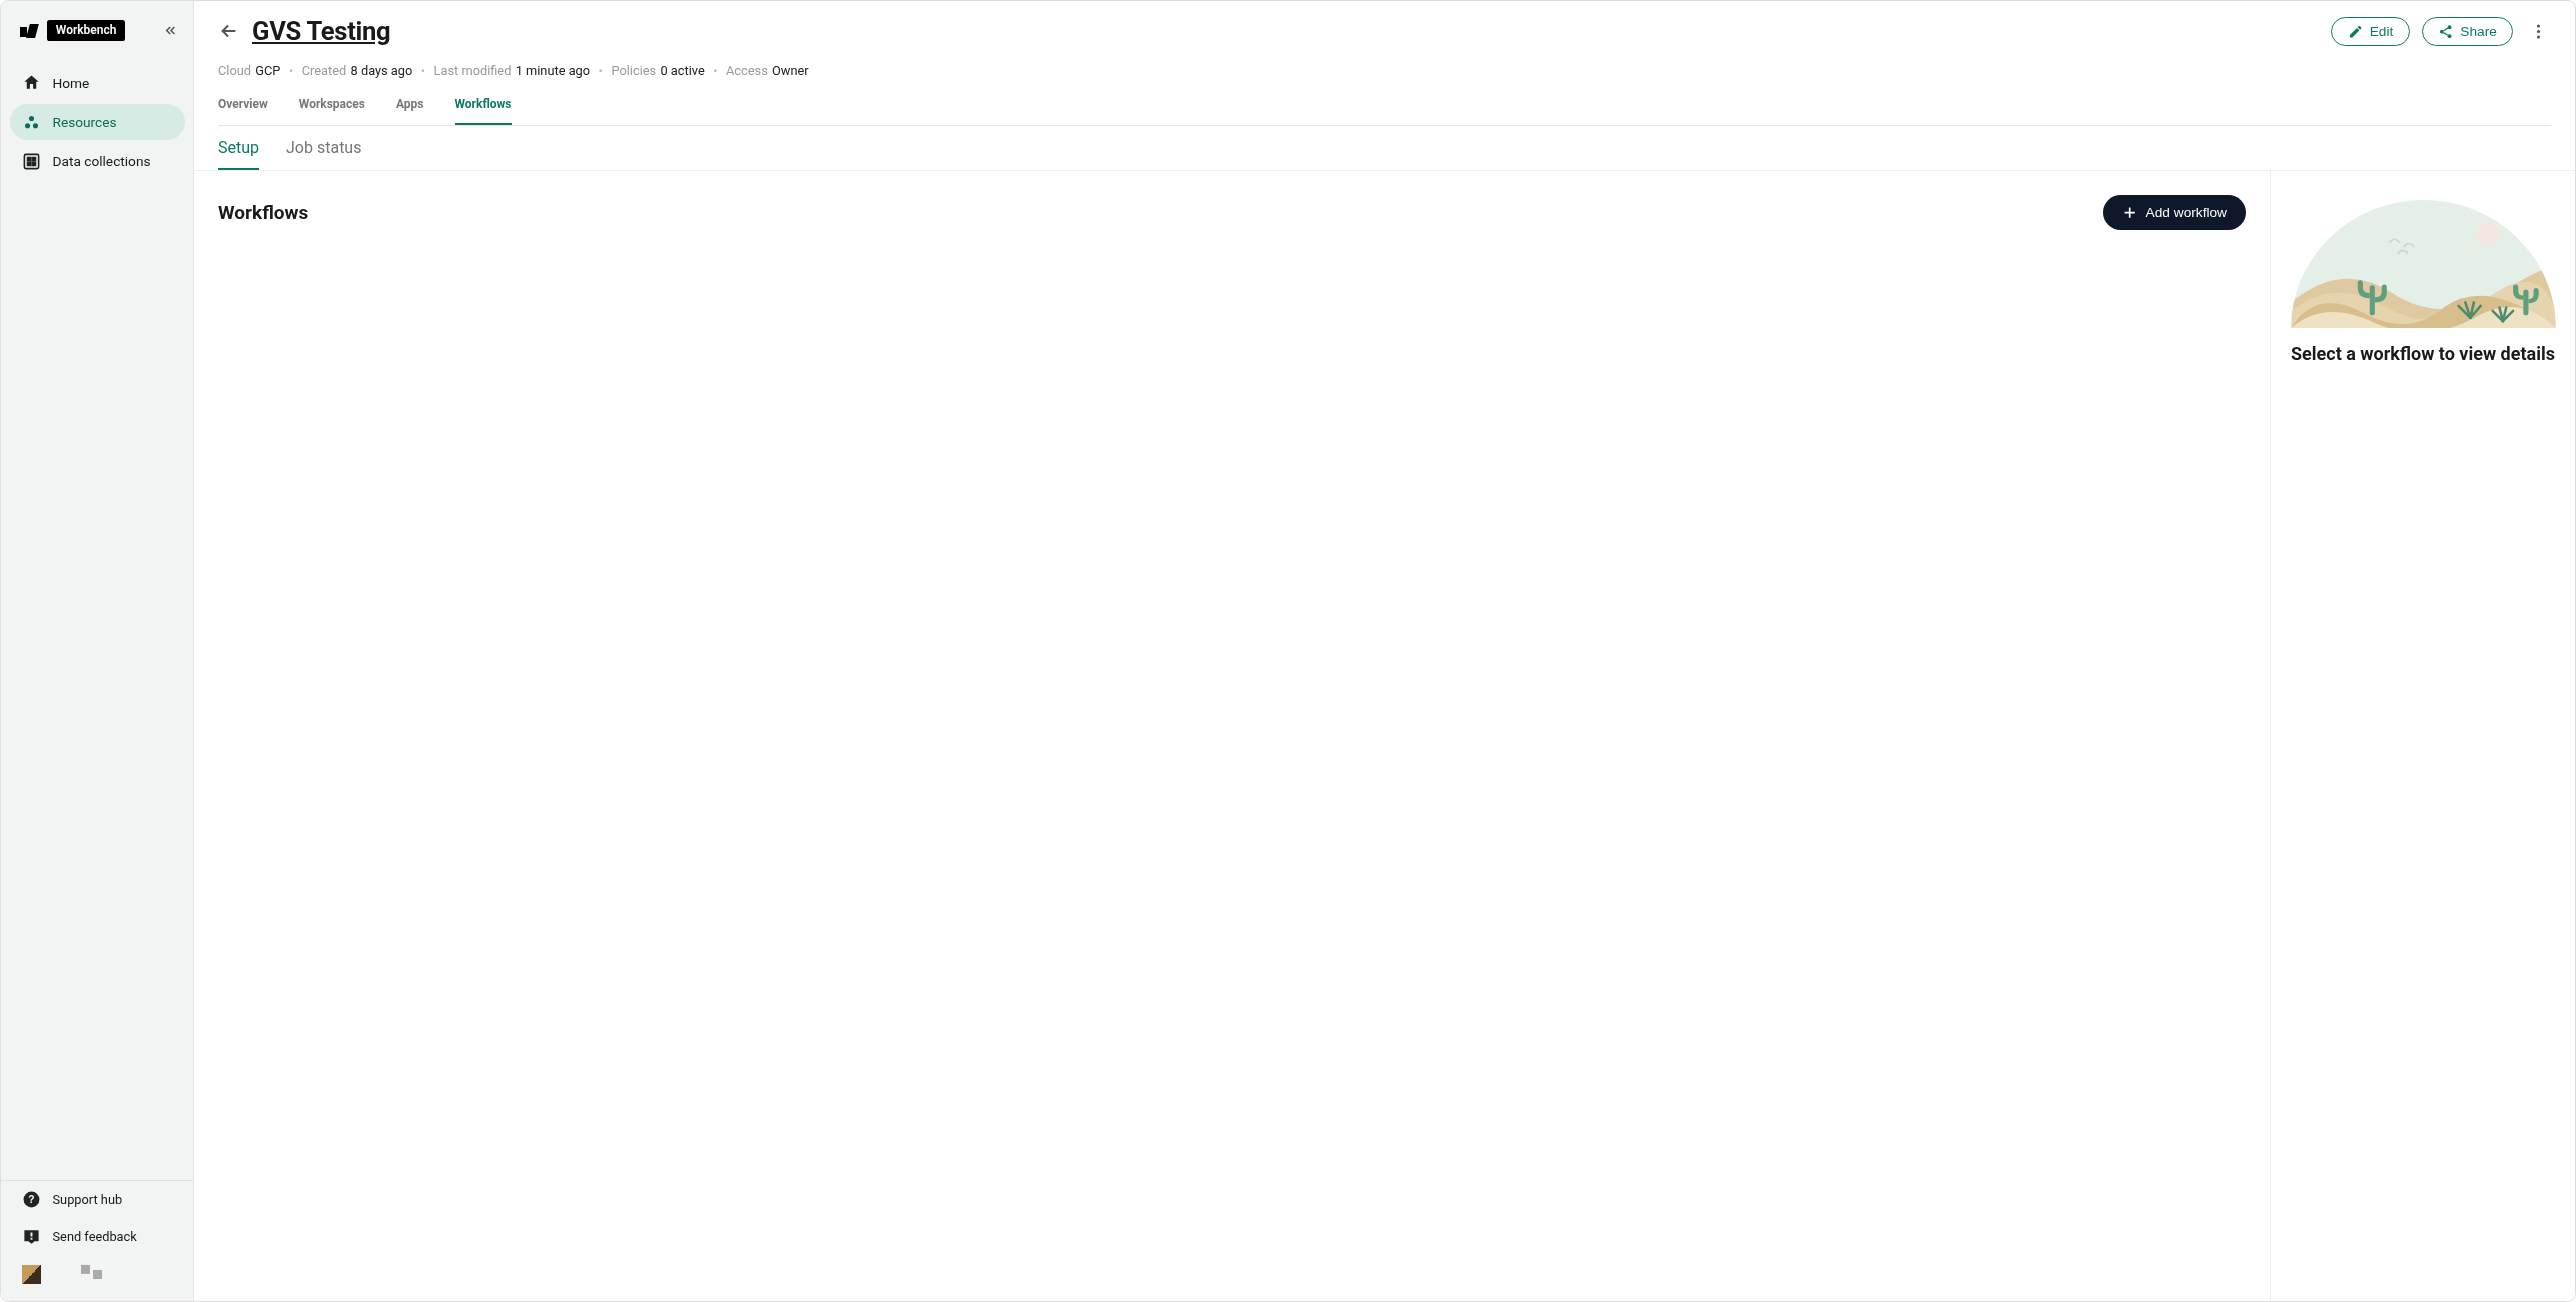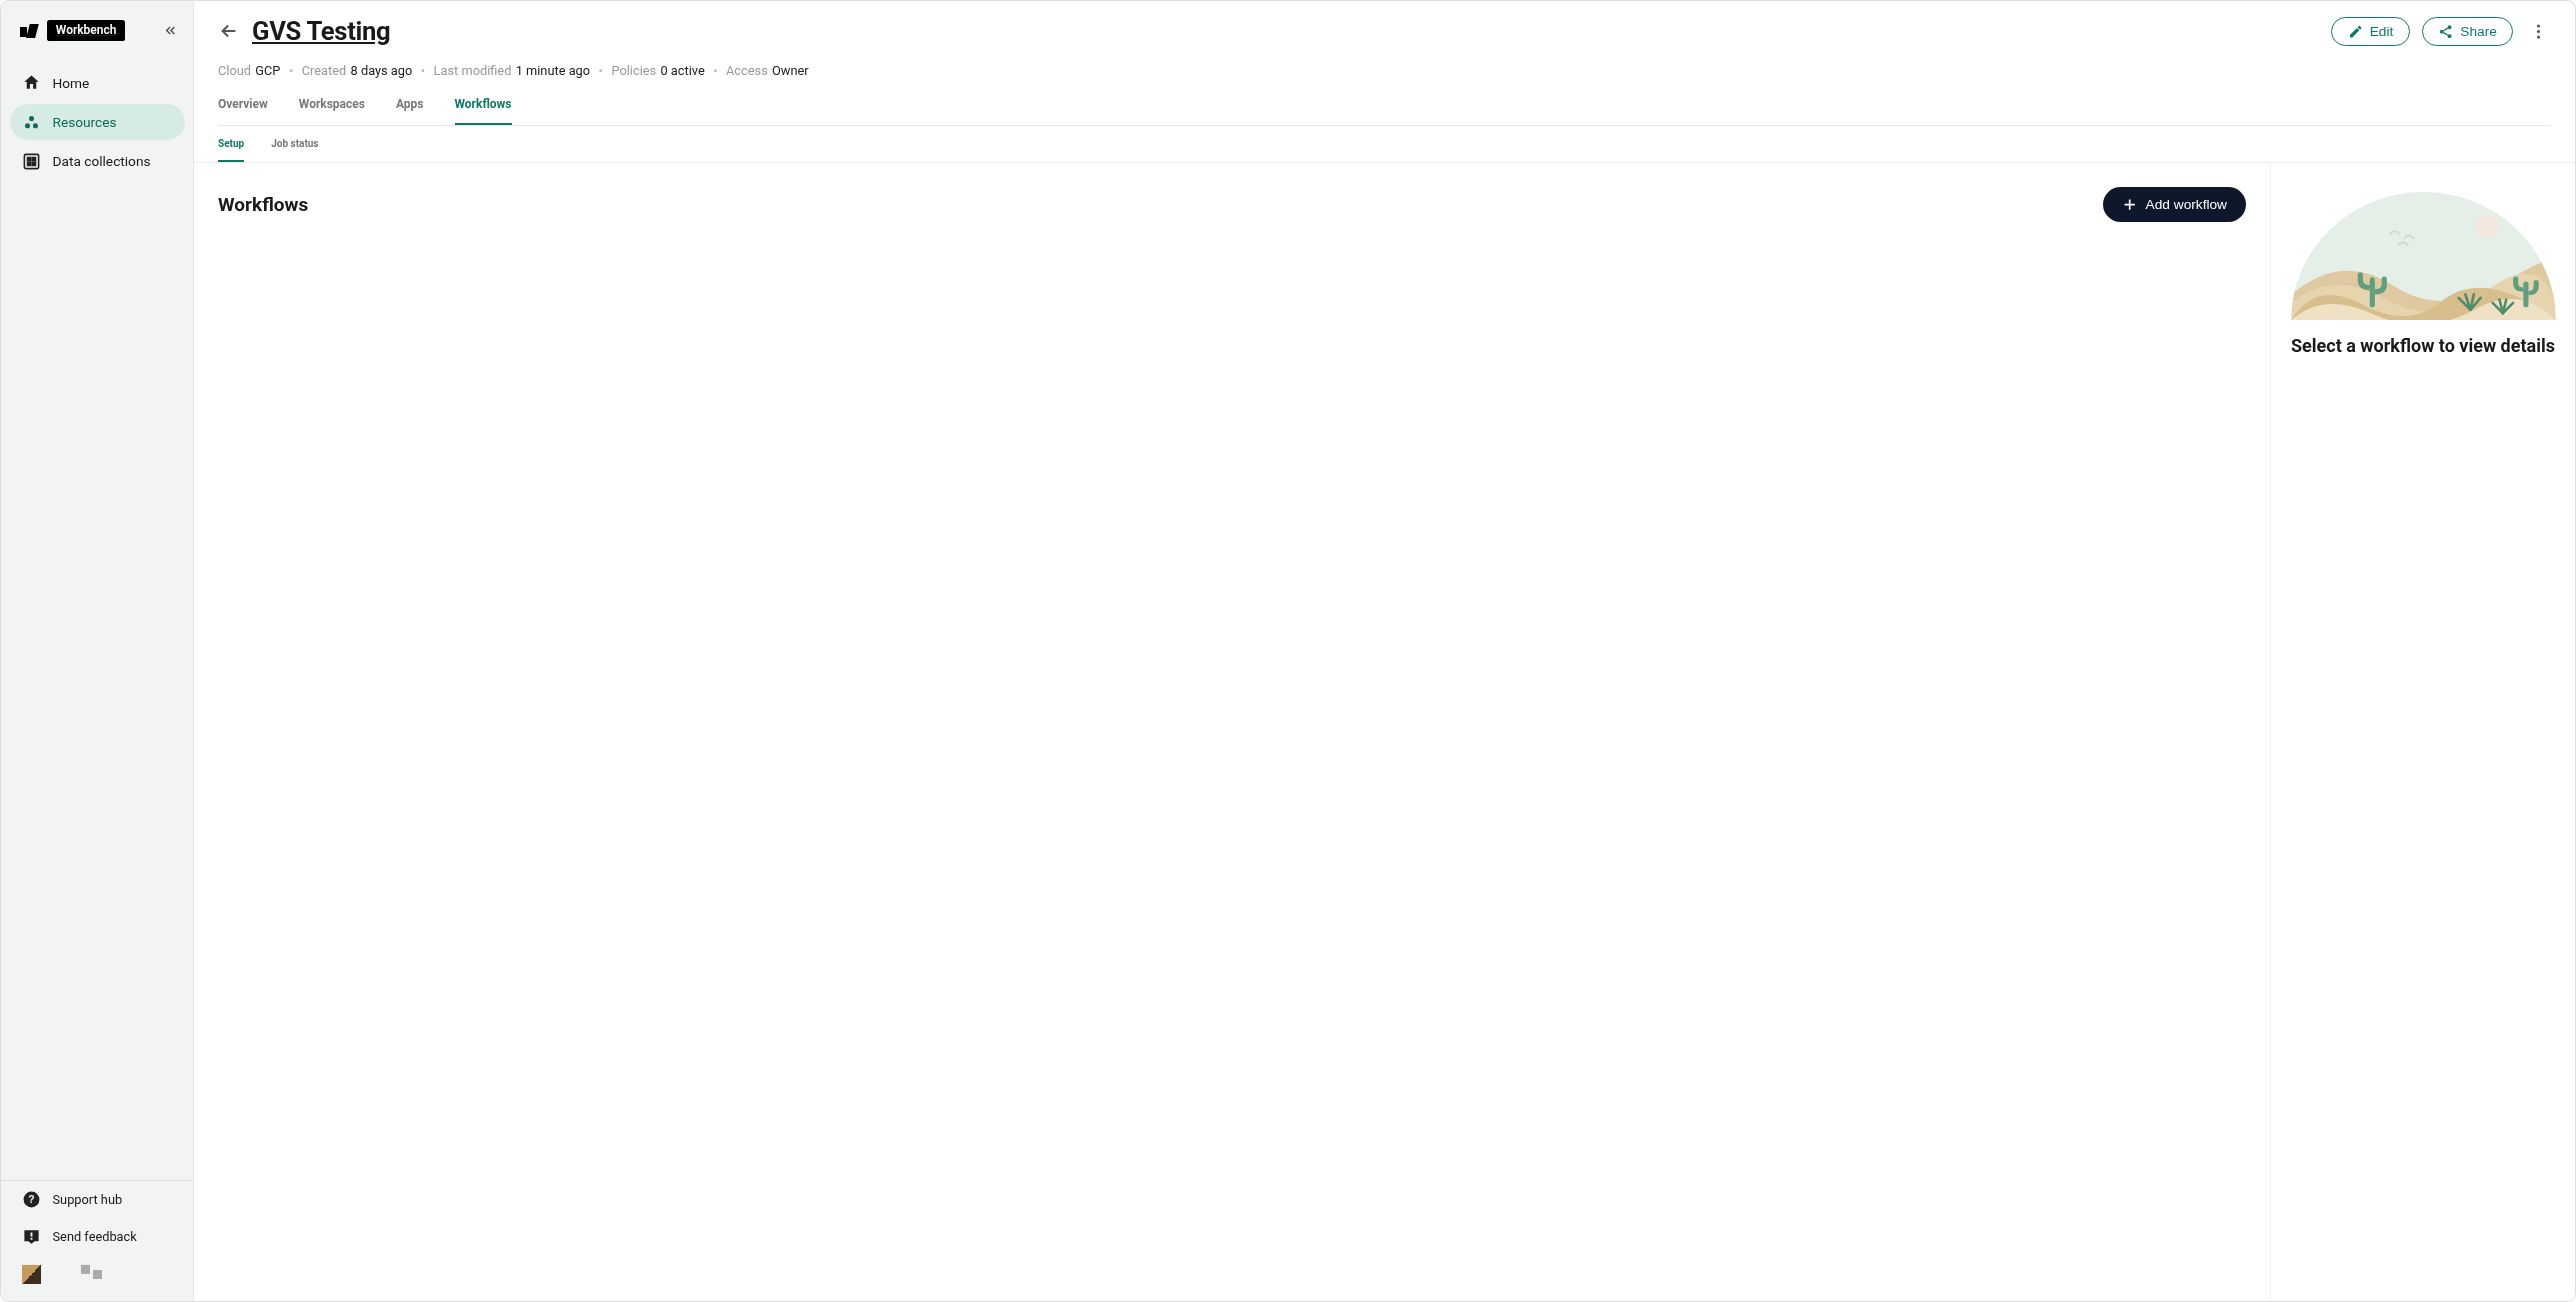--- a/index.html
+++ b/index.html
@@ -20,21 +20,20 @@
   background: #f2f4f3;
   display: flex;
   flex-direction: column;
   border-right: 0.9px solid #e5e5e5;
 }
 .sidebar-header {
   display: flex;
   align-items: center;
   padding: 19px 15.4px 8.5px 19px;
   gap: 6.8px;
-  text-decoration: underline;
 }
 .logo-icon { width: 20.5px; height: 13.7px; display:flex; align-items:flex-end; gap:1.7px;}
 .logo-icon .bar1{width:6.8px;height:10.2px;background:#000;}
 .logo-icon .bar2{width:8.5px;height:13.7px;background:#000;transform:skewX(-15deg);}
 .logo-text {
   background:#000;color:#fff;font-size:12px;font-weight:600;padding:3.4px 8.5px;border-radius:2.6px;
 }
 .collapse-btn { margin-left:auto; color:#555; display:flex; cursor:pointer;}
 .nav { padding: 15.4px 8.5px; display:flex; flex-direction:column; gap:3.4px;}
 .nav-item {
@@ -85,21 +84,21 @@
 }
 .tab {
   padding:0 0 12px 0; font-size:12px; font-weight:700; color:#777; cursor:pointer;
   border-bottom:2.6px solid transparent;
 }
 .tab.active { color:#0c7a63; border-bottom-color:#0c7a63;}
 
 .subtabs {
   display:flex; gap:27px; padding:12px 24px 0 24px; border-bottom:0.9px solid #eee;
 }
-.subtab { padding-bottom:10.2px; font-size:10px; color:#777; cursor:pointer; border-bottom:2.6px solid transparent;font-weight:bold;}
+.subtab { padding-bottom:10.2px; font-size:16px; color:#777; cursor:pointer; border-bottom:2.6px solid transparent;}
 .subtab.active { color:#0c7a63; border-bottom-color:#0c7a63;}
 
 .content-row { flex:1; display:flex; overflow:hidden;}
 .content-left { flex:1; padding:24px; overflow:auto;}
 .content-right {
   width:305px; background:#fff; border-left:0.9px solid #eee;
   display:flex; flex-direction:column; align-items:center; padding:29px 15.4px;
 }
 
 .section-head { display:flex; align-items:center; margin-bottom:15.4px;}

